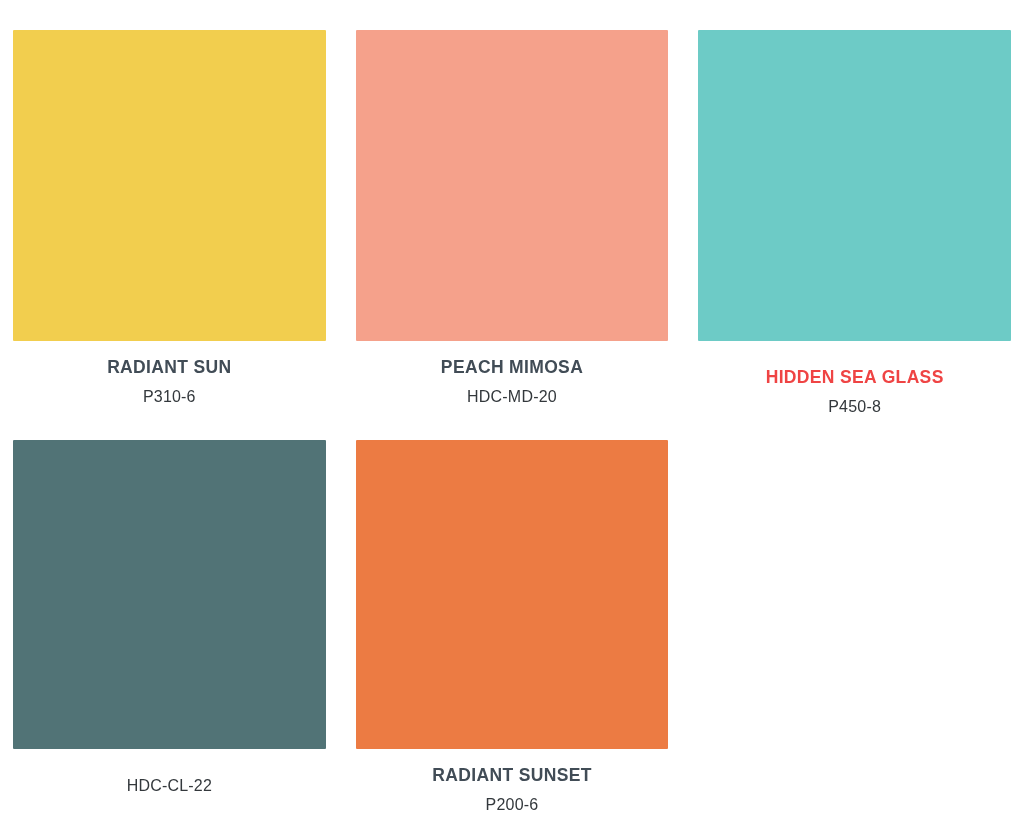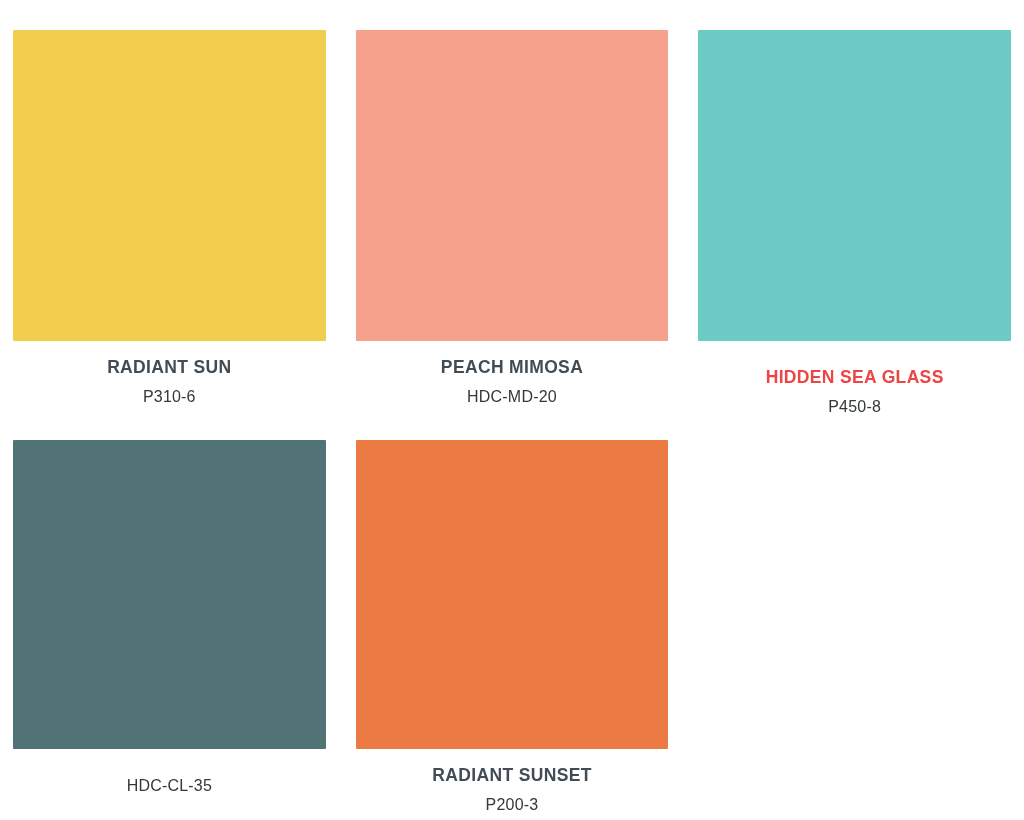--- a/index.html
+++ b/index.html
@@ -97,25 +97,25 @@
     <div class="swatch-chip" style="background-color: rgb(109, 203, 198);"></div>
     <div class="swatch-meta">
       <div class="swatch-name" style="color: #ef4444; margin-top: 10px;">HIDDEN SEA GLASS</div>
       <div class="swatch-code" style="color: rgb(51, 56, 60);">P450-8</div>
     </div>
   </div>
 
   <div class="swatch-card">
     <div class="swatch-chip" style="background-color: rgb(81, 115, 118);"></div>
     <div class="swatch-meta">
-      <div class="swatch-code" style="color: rgb(51, 56, 60);">HDC-CL-35</div>
+      <div class="swatch-code" style="color: rgb(51, 56, 60);">HDC-CL-22</div>
     </div>
   </div>
 
   <div class="swatch-card">
     <div class="swatch-chip" style="background-color: rgb(236, 123, 67);"></div>
     <div class="swatch-meta">
       <div class="swatch-name" style="color: rgb(65, 76, 86);">RADIANT SUNSET</div>
-      <div class="swatch-code" style="color: rgb(51, 56, 60);">P200-3</div>
+      <div class="swatch-code" style="color: rgb(51, 56, 60);">P200-6</div>
     </div>
   </div>
 
 </div>
 
 </body></html>

